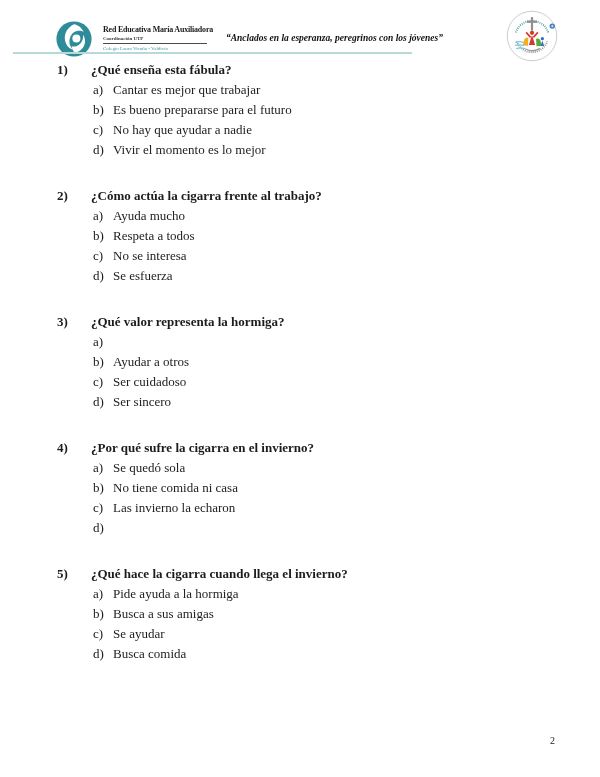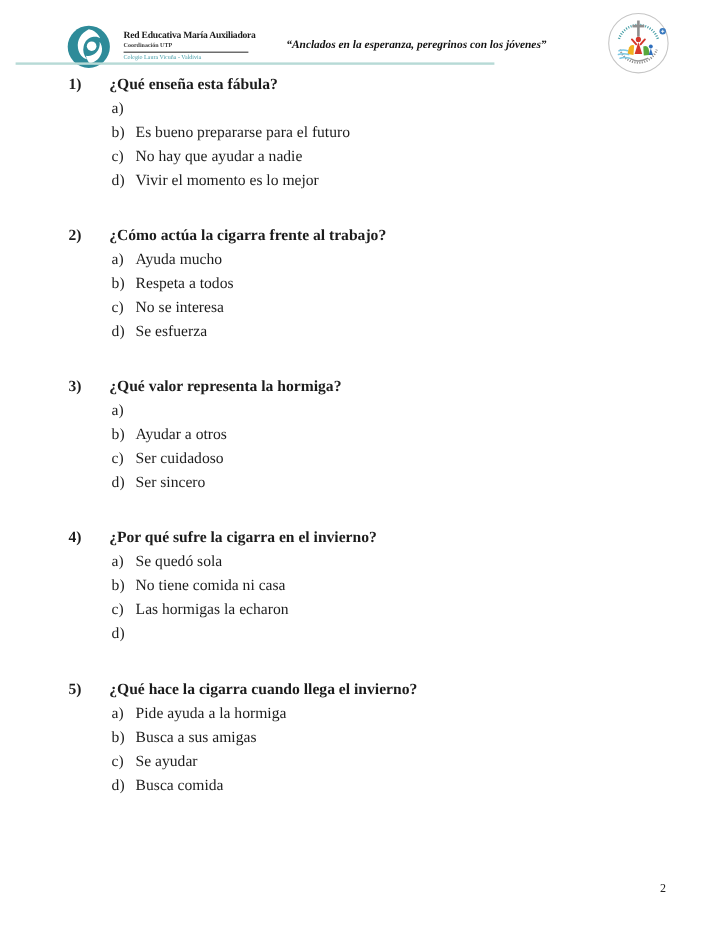--- a/index.html
+++ b/index.html
@@ -20,21 +20,21 @@
 
   .org-block { position: absolute; left: 103px; top: 25px; width: 130px; }
   .org-name  { font-size: 8px; font-weight: bold; letter-spacing: -0.2px; color: #1b1b1b; white-space: nowrap; }
   .org-sub1  { font-size: 5px; font-weight: bold; color: #3a3a3a; margin-top: 2px; white-space: nowrap; }
   .org-rule  { width: 104px; height: 0; border-top: 1px solid #4a4a4a; margin: 2px 0 2px 0; }
   .org-sub2  { font-size: 5px; color: #3d98a4; white-space: nowrap; }
 
   .motto {
     position: absolute; left: 226px; top: 33px; width: 242px;
     font-size: 9.5px; font-weight: bold; font-style: italic;
-    color: #111; text-align: center; white-space: nowrap;
+    color: #111; text-align: left; white-space: nowrap;
   }
 
   .header-divider {
     position: absolute; left: 13px; top: 52px; width: 399px; height: 1.5px;
     background: #b7dad6;
   }
 
   .logo-right { position: absolute; left: 505px; top: 9px; width: 54px; height: 54px; }
 
   
@@ -106,20 +106,21 @@
 
   <div class="content">
 
     <div class="question">
       <div class="q-heading">
         <span class="q-num">1)</span>
         <span class="q-text">¿Qué enseña esta fábula?</span>
       </div>
       <div class="option">
         <span class="opt-letter">a)</span>
+        <span class="opt-text">Cantar es mejor que trabajar</span>
       </div>
       <div class="option">
         <span class="opt-letter">b)</span>
         <span class="opt-text">Es bueno prepararse para el futuro</span>
       </div>
       <div class="option">
         <span class="opt-letter">c)</span>
         <span class="opt-text">No hay que ayudar a nadie</span>
       </div>
       <div class="option">
@@ -181,21 +182,21 @@
       <div class="option">
         <span class="opt-letter">a)</span>
         <span class="opt-text">Se quedó sola</span>
       </div>
       <div class="option">
         <span class="opt-letter">b)</span>
         <span class="opt-text">No tiene comida ni casa</span>
       </div>
       <div class="option">
         <span class="opt-letter">c)</span>
-        <span class="opt-text">Las hormigas la echaron</span>
+        <span class="opt-text">Las invierno la echaron</span>
       </div>
       <div class="option">
         <span class="opt-letter">d)</span>
       </div>
     </div>
 
     <div class="question">
       <div class="q-heading">
         <span class="q-num">5)</span>
         <span class="q-text">¿Qué hace la cigarra cuando llega el invierno?</span>

